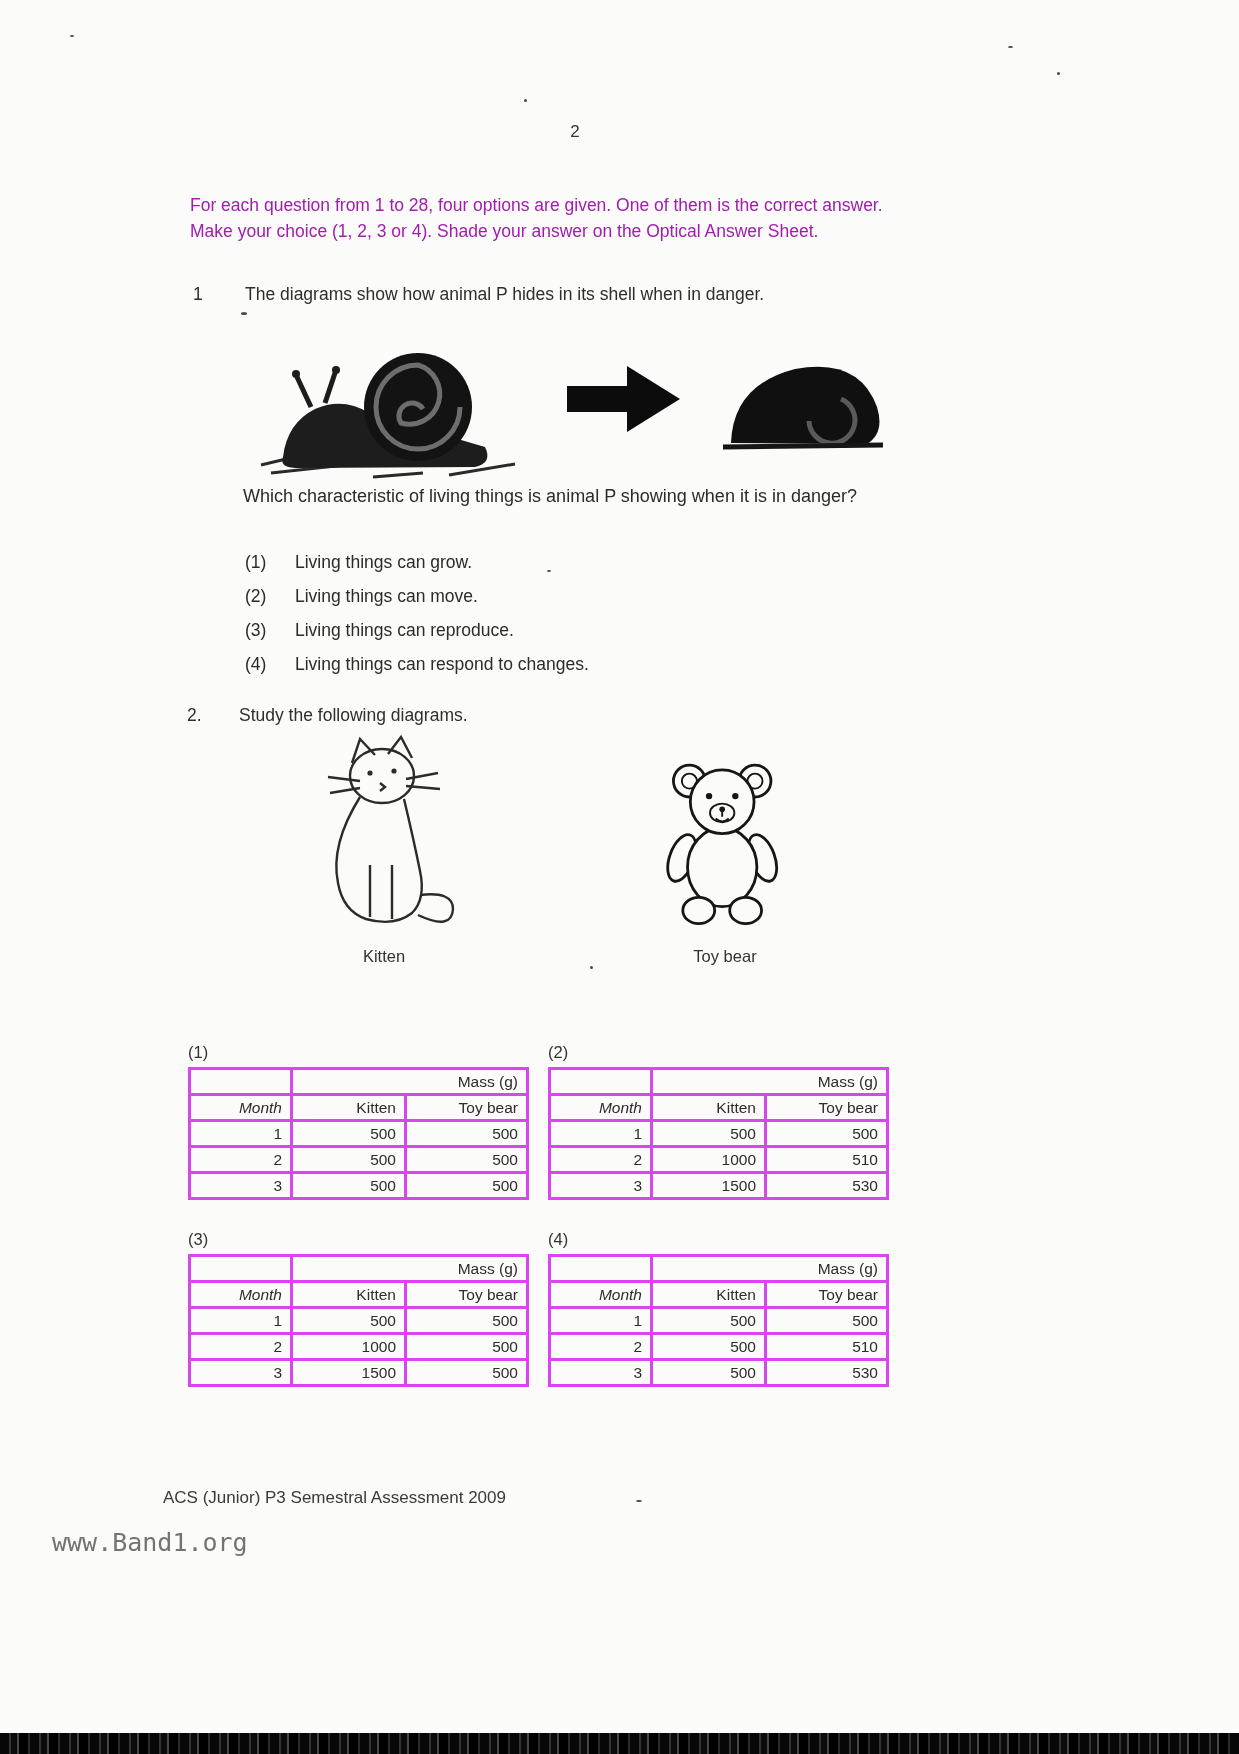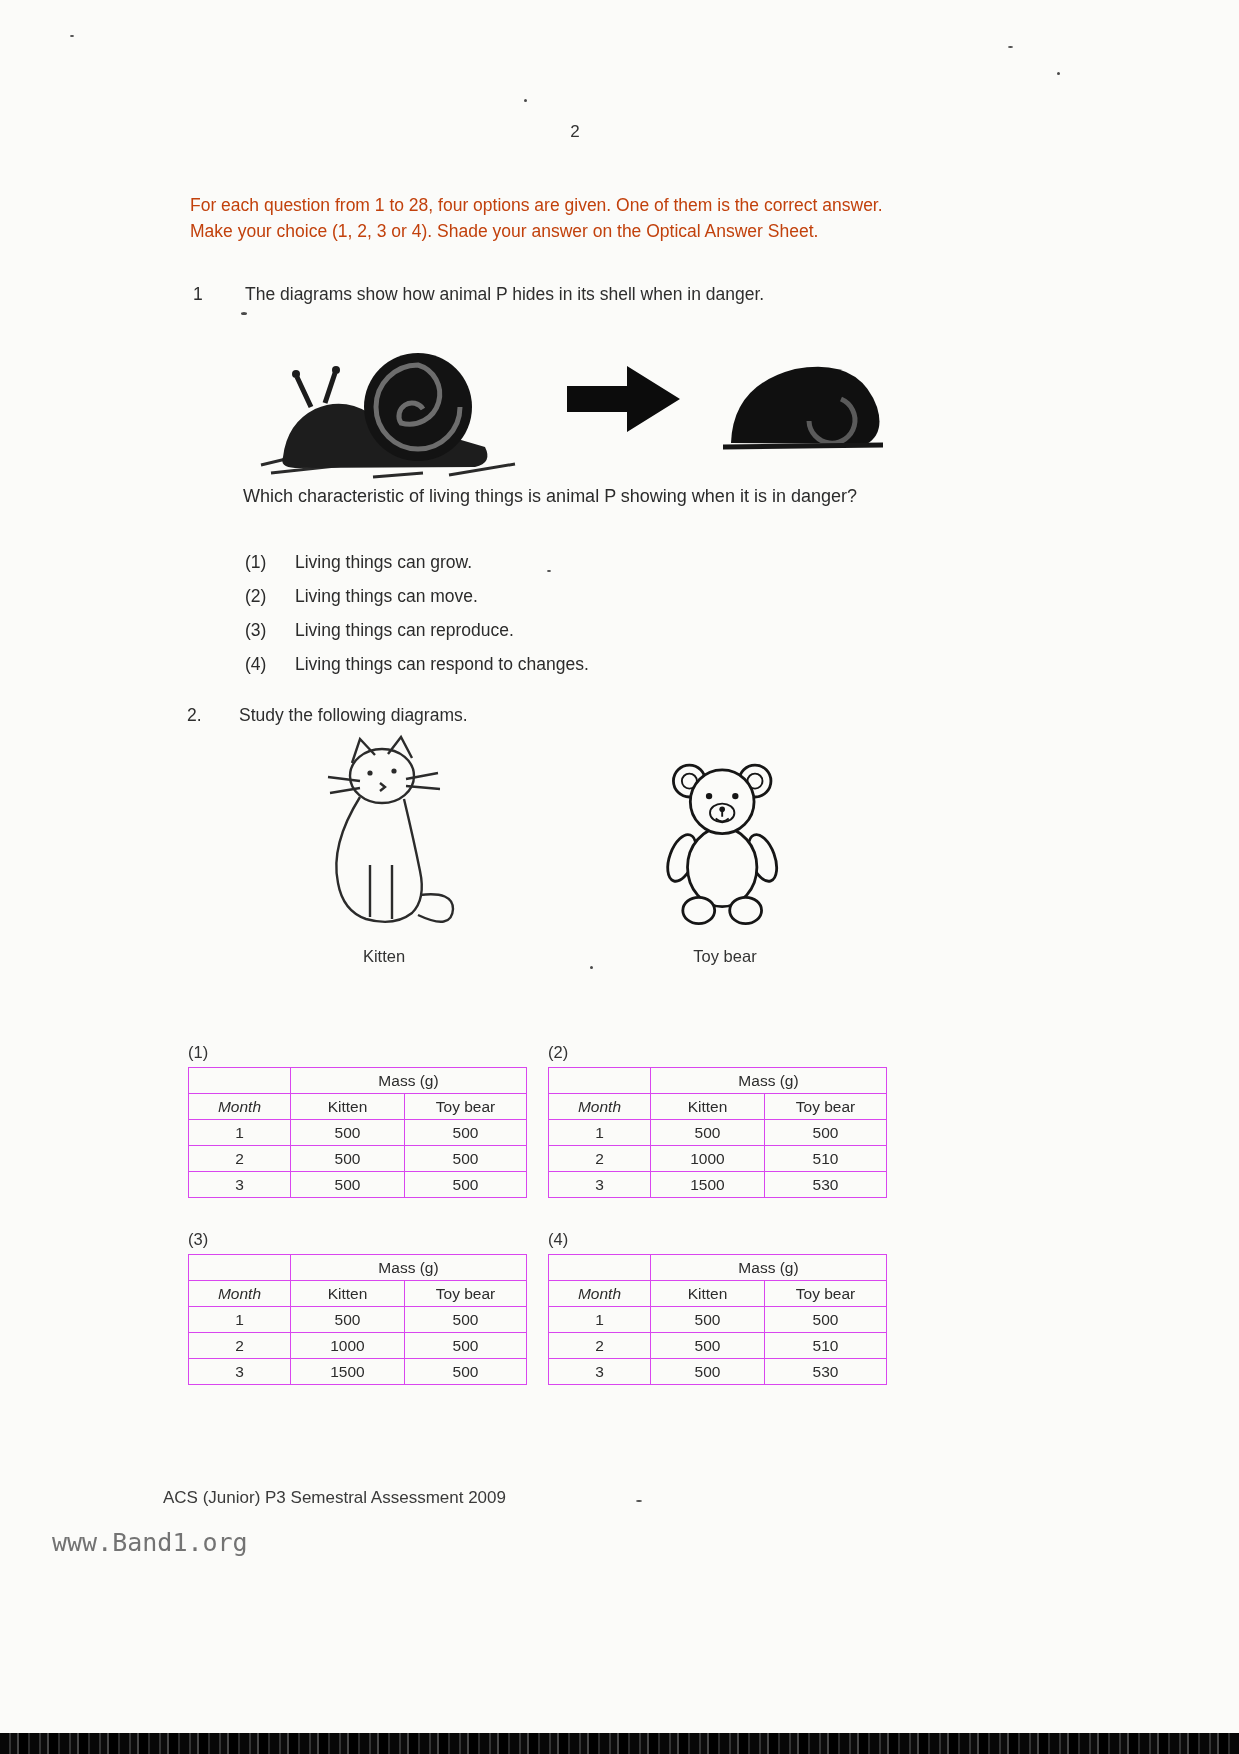--- a/index.html
+++ b/index.html
@@ -12,21 +12,21 @@
   .page {
     position:relative;
     width:1239px; height:1754px;
     background:#fbfbf9;
     overflow:hidden;
   }
   .abs { position:absolute; }
 
   .pageno { top:122px; left:0; width:1150px; text-align:center; font-size:17px; color:#333; }
 
-  .instructions { top:192px; left:190px; width:780px; font-size:17.5px; line-height:1.5; color:#c2410c; }
+  .instructions { top:192px; left:190px; width:780px; font-size:17.5px; line-height:1.5; color:#a21caf; }
 
   .marks-row { top:246px; left:190px; width:770px; height:24px; }
   .dash { position:absolute; height:2px; background:#3a3a3a; top:14px; }
   .dash.d1 { left:0;   width:26px; }
   .dash.d2 { left:42px; width:30px; }
   .dash.d3 { left:355px; width:26px; }
   .dash.d4 { left:560px; width:70px; }
   .marks { position:absolute; right:0; top:0; font-size:17.5px; border-bottom:2px solid #2c2c2c; padding:0 4px 3px 30px; }
 
   .qrow { display:flex; font-size:17.5px; color:#2e2e2e; }
@@ -48,21 +48,21 @@
 
   .q2-question { top:975px; left:243px; width:645px; font-size:17.5px; line-height:1.5; }
 
   .tblock { width:360px; }
   .t1 { top:1043px; left:188px; }
   .t2 { top:1043px; left:548px; }
   .t3 { top:1230px; left:188px; }
   .t4 { top:1230px; left:548px; }
   .tbl-label { font-size:16.5px; margin-bottom:5px; color:#333; }
   table.mass { border-collapse:collapse; font-size:15.5px; color:#2c2c2c; }
-  table.mass td { border:1px solid #d946ef; text-align:center; height:26px; padding:1px 8px; }
+  table.mass td { border:3px solid #d946ef; text-align:right; height:26px; padding:1px 8px; }
   td.c-month { width:102px;font-style:italic; }
   td.c-kitten { width:114px; }
   td.c-bear { width:122px; }
   td.ghost { border:none; background:transparent; }
 
   .footer { top:1488px; left:163px; font-size:17px; color:#3a3a3a;text-align:right; }
   .watermark { top:1528px; left:52px; font-size:25px; font-family:"DejaVu Sans Mono", monospace; color:#737373; }
 
   .noise-strip {
     left:0; bottom:0; width:1239px; height:21px;

